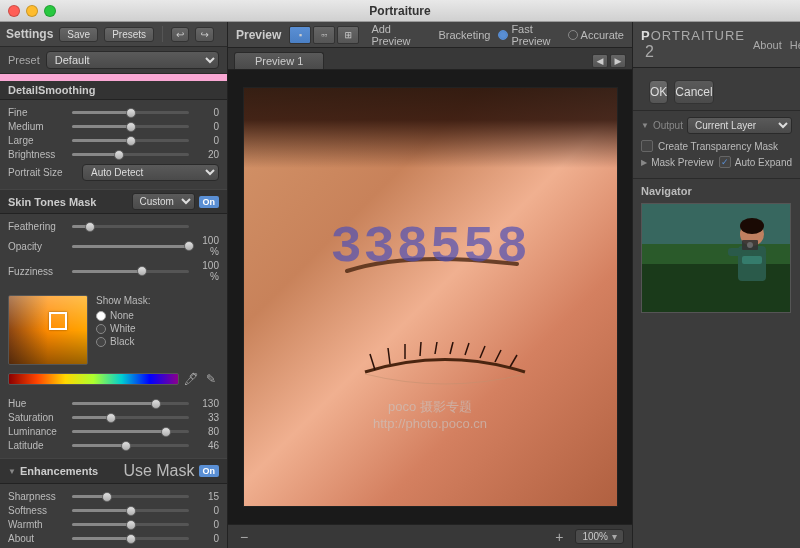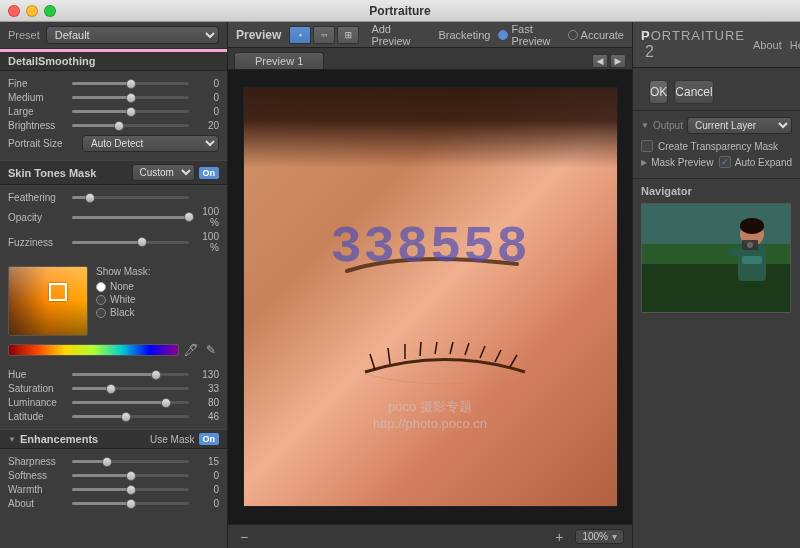--- a/index.html
+++ b/index.html
@@ -122,21 +122,21 @@
       overflow-x: hidden;
     }
 
     .section-header {
       background: #333;
       padding: 3px 8px;
       color: #ccc;
       font-size: 11px;
       font-weight: 600;
       border-bottom: 1px solid #222;
-      border-top: 3px solid #f9a8d4;
+      border-top: 7px solid #f9a8d4;
     }
 
     .section-content { padding: 4px 8px; }
 
     .slider-row {
       display: flex;
       align-items: center;
       margin: 3px 0;
       gap: 4px;
     }
@@ -602,20 +602,28 @@
     <div class="traffic-light tl-yellow"></div>
     <div class="traffic-light tl-green"></div>
   </div>
   <span class="title-bar-title">Portraiture</span>
 </div>
 
 <div class="main-layout">
 
   <div class="left-panel">
 
+    <div class="left-toolbar">
+      <span class="left-toolbar-label">Settings</span>
+      <button class="btn-small">Save</button>
+      <button class="btn-small">Presets</button>
+      <div class="toolbar-sep"></div>
+      <button class="arrow-btn">↩</button>
+      <button class="arrow-btn">↪</button>
+    </div>
 
     <div class="preset-bar">
       <span class="preset-label">Preset</span>
       <select class="preset-select">
         <option>Default</option>
       </select>
     </div>
 
     <div class="left-scroll">
 
@@ -764,21 +772,21 @@
             <div class="slider-thumb" style="left:46%"></div>
           </div>
           <span class="slider-value">46</span>
         </div>
       </div>
 
       <div class="enhancements-header">
         <span class="triangle-icon">▼</span>
         <span class="enh-title">Enhancements</span>
         <div class="use-mask-row">
-          <span style="color:#bbb;font-size:10px;">Use Mask</span>
+          <span style="color:#bbb;font-size:16px;">Use Mask</span>
           <span class="on-badge">On</span>
         </div>
       </div>
 
       <div class="section-content">
         <div class="slider-row">
           <span class="slider-label">Sharpness</span>
           <div class="slider-track">
             <div class="slider-fill" style="width:30%"></div>
             <div class="slider-thumb" style="left:30%"></div>

